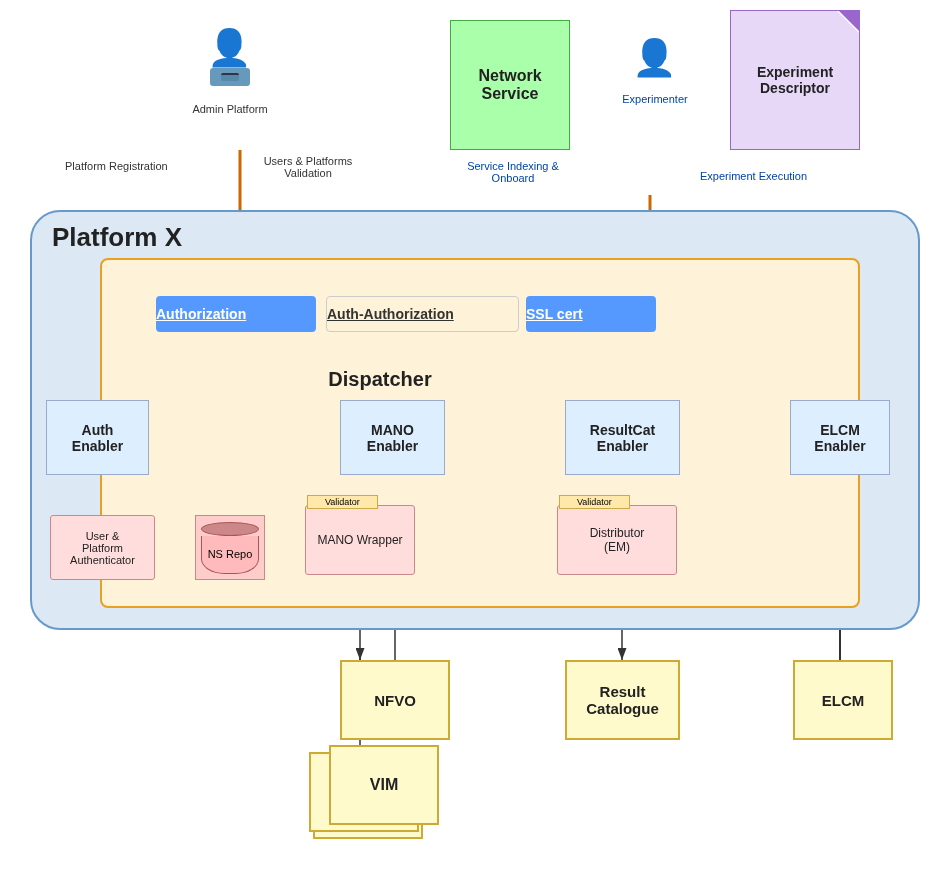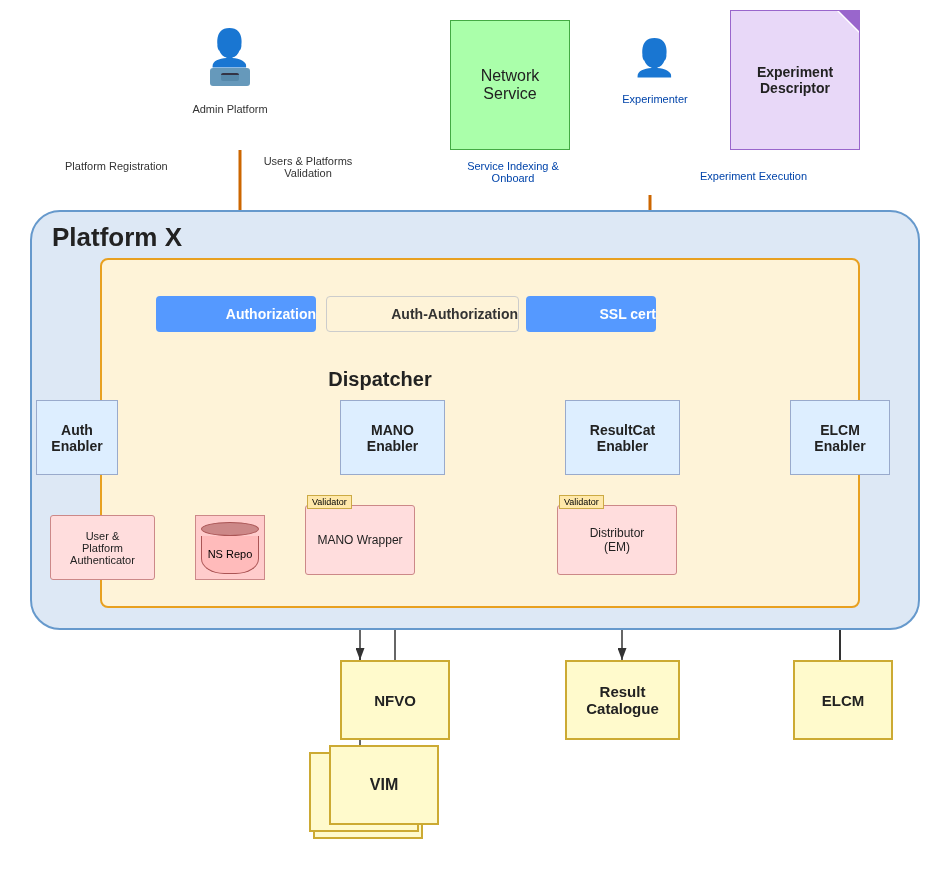--- a/index.html
+++ b/index.html
@@ -63,23 +63,24 @@
       white-space: nowrap;
     }
 
     
     .auth-pill {
       position: absolute;
       height: 36px;
       border-radius: 4px;
       display: flex;
       align-items: center;
-      justify-content: flex-end;
+      justify-content: flex-start;
       font-size: 14px;
       font-weight: bold;
+      text-decoration: underline;
     }
 
     .auth-pill-authorization {
       top: 296px;
       left: 156px;
       width: 160px;
       background: #5599ff;
       color: #fff;
     }
 
@@ -109,22 +110,22 @@
       align-items: center;
       justify-content: center;
       text-align: center;
       font-size: 14px;
       font-weight: bold;
       color: #222;
     }
 
     .auth-enabler {
       top: 400px;
-      left: 36px;
-      width: 82px;
+      left: 46px;
+      width: 103px;
       height: 75px;
     }
 
     .mano-enabler {
       top: 400px;
       left: 340px;
       width: 105px;
       height: 75px;
     }
 
@@ -273,21 +274,21 @@
       left: 450px;
       width: 120px;
       height: 130px;
       background: #aaffaa;
       border: 1.5px solid #44aa44;
       display: flex;
       align-items: center;
       justify-content: center;
       text-align: center;
       font-size: 16px;
-      font-weight: normal;
+      font-weight: bold;
       color: #222;
     }
 
     .experimenter-figure {
       position: absolute;
       top: 40px;
       left: 615px;
       text-align: center;
       width: 80px;
     }
@@ -369,21 +370,21 @@
       border-style: solid;
       border-width: 0 22px 22px 0;
       border-color: transparent #fff transparent transparent;
     }
 
     .validator-tag {
       position: absolute;
       background: #ffe8aa;
       border: 1px solid #ccaa44;
       font-size: 9px;
-      padding: 1px 4px;
+      padding: 1px 17px;
       top: -10px;
       left: 2px;
       z-index: 10;
     }
   </style>
 </head>
 <body>
 
 <div class="diagram-container">
 

